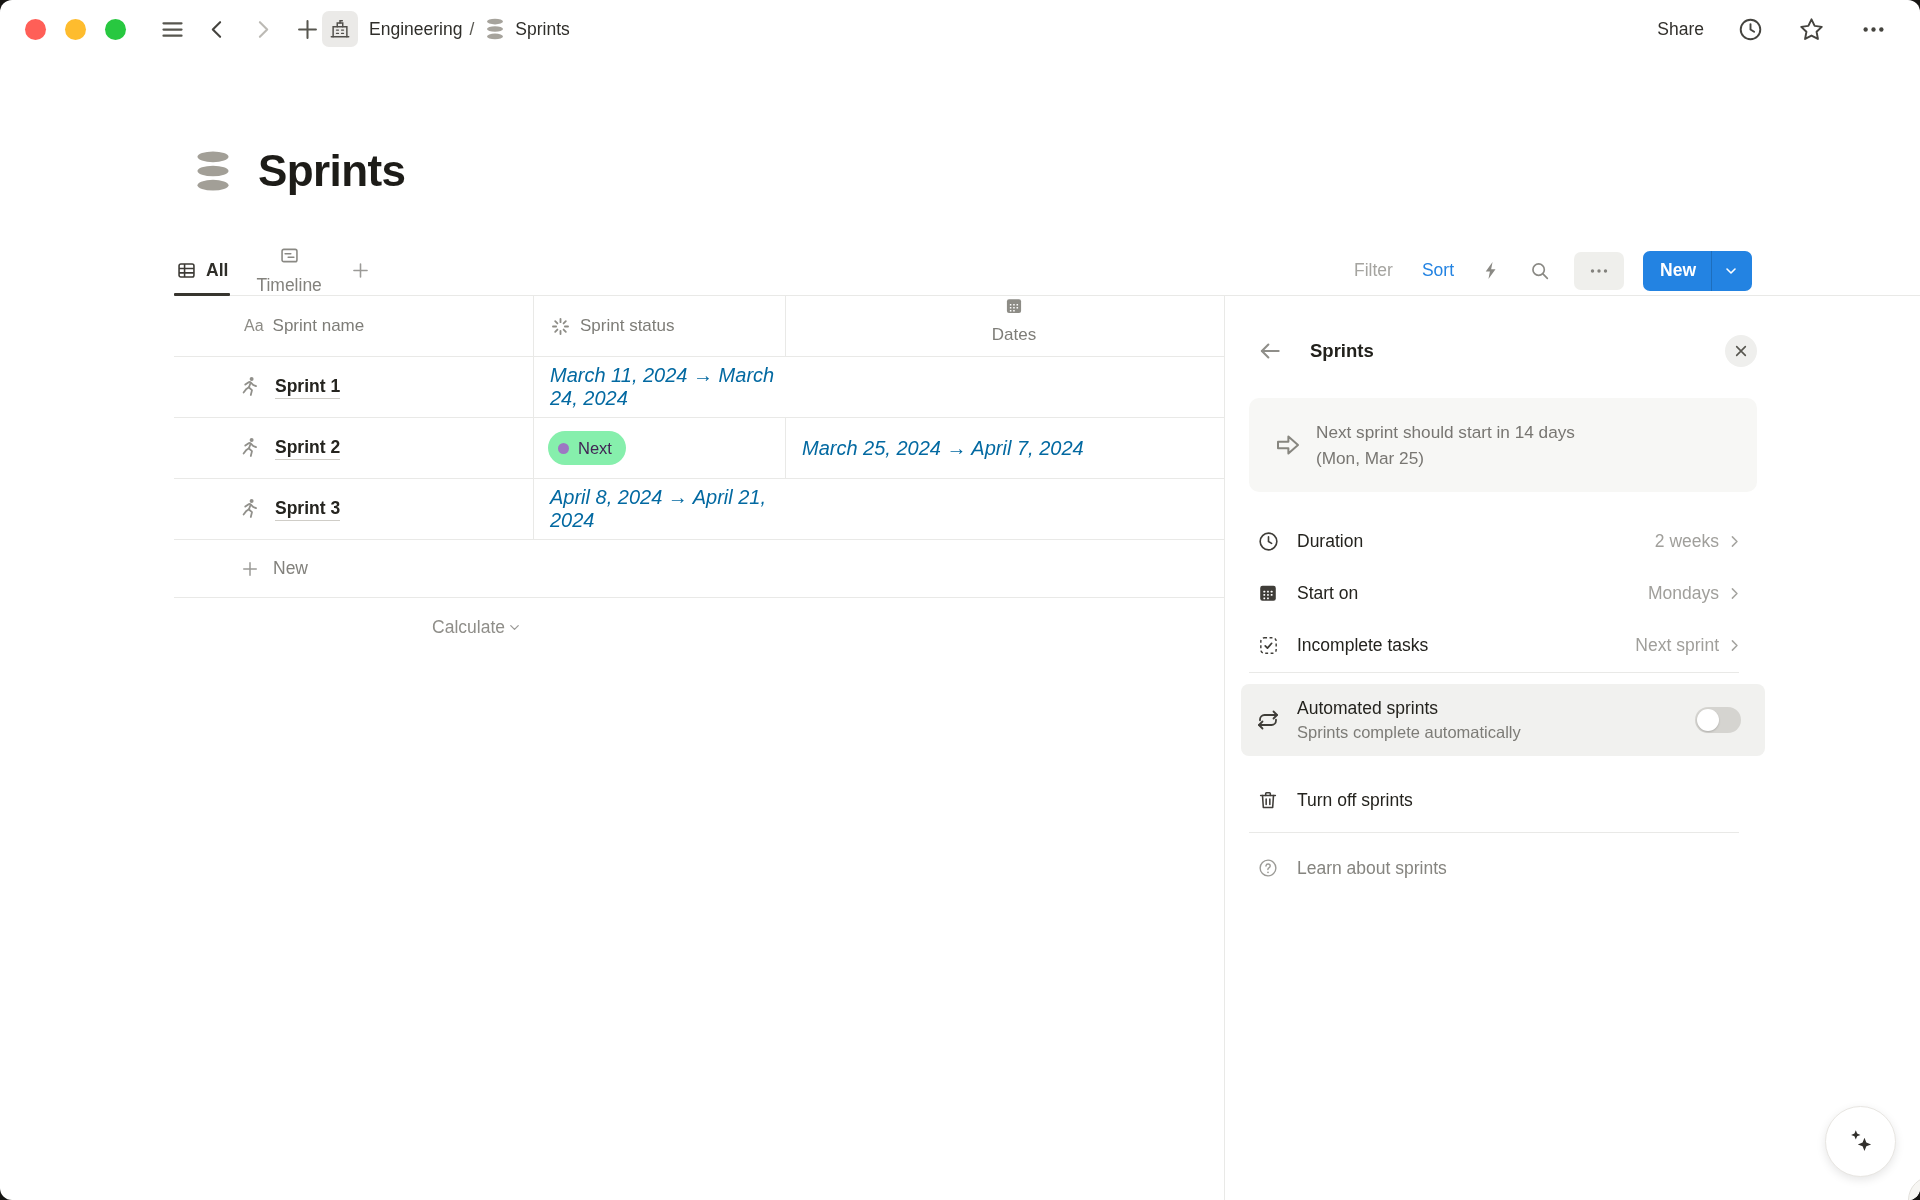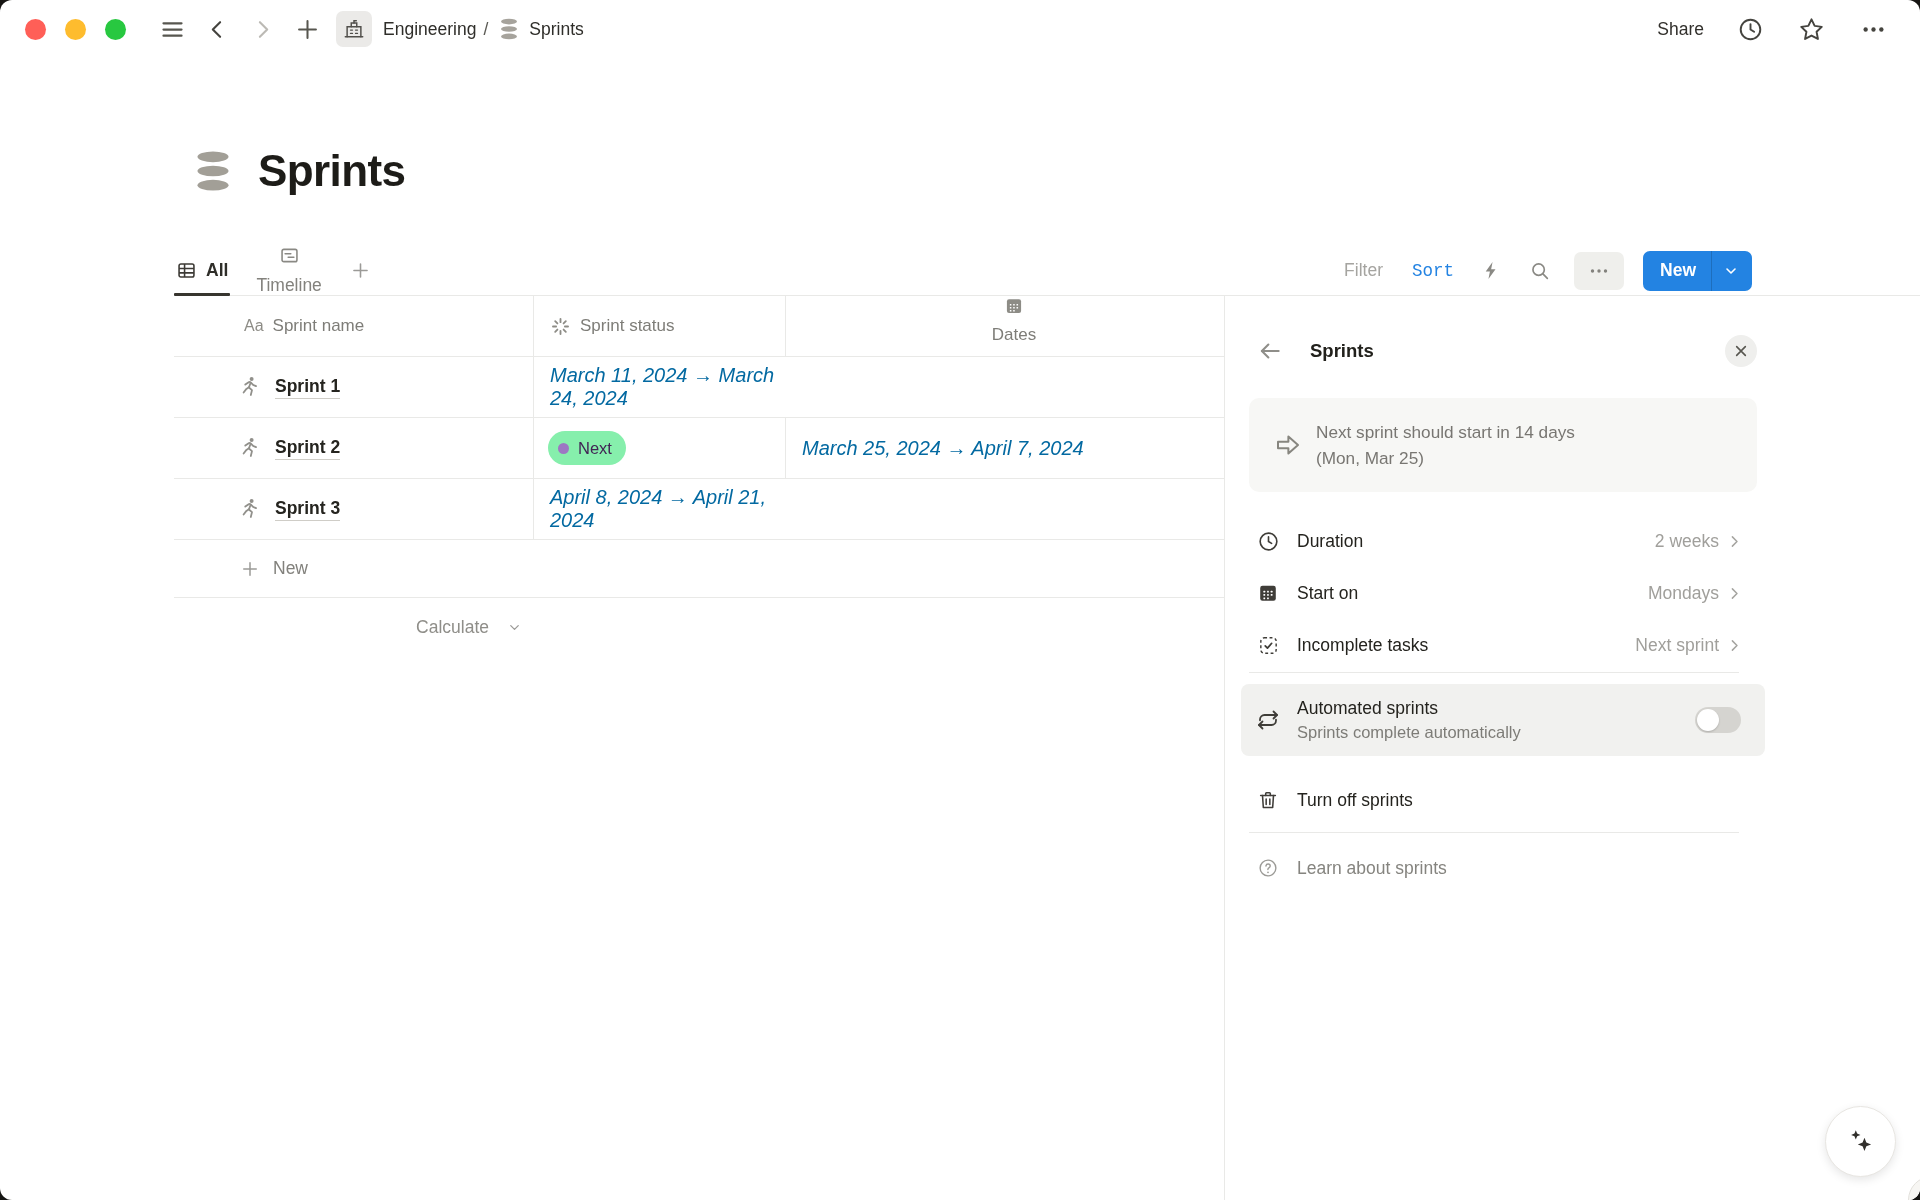--- a/index.html
+++ b/index.html
@@ -10,21 +10,21 @@
     -webkit-font-smoothing:antialiased;
   }
   svg{display:block;}
   .ic{color:#57564f;}
   
   .topbar{position:absolute;top:0;left:0;right:0;height:58px;display:flex;align-items:center;}
   .traffic{display:flex;align-items:center;gap:19px;padding-left:25px;}
   .traffic span{width:21px;height:21px;border-radius:50%;display:block;}
   .navicons{display:flex;align-items:center;gap:15px;margin-left:31px;}
   .navicons .btn{width:30px;height:30px;display:flex;align-items:center;justify-content:center;}
-  .crumbs{display:flex;align-items:center;margin-left:14px;font-size:17.5px;}
+  .crumbs{display:flex;align-items:center;font-size:17.5px;}
   .crumb-box{width:36px;height:36px;background:#ebeae8;border-radius:7px;display:flex;align-items:center;justify-content:center;color:#514f4b;}
   .crumb-name{margin-left:11px;font-weight:500;color:#2f2e2a;}
   .crumb-sep{margin:0 9px 0 7px;color:#5a5953;}
   .crumb-dbicon{color:#a6a39c;margin-right:8px;}
   .crumb-page{font-weight:500;color:#2f2e2a;}
   .topright{margin-left:auto;display:flex;align-items:center;padding-right:32px;}
   .share{font-size:17.5px;font-weight:500;color:#32302c;cursor:default;}
   .topright .tbtn{margin-left:33px;color:#45443f;}
   
   .titleblock{position:absolute;left:190px;top:146px;display:flex;align-items:center;gap:22px;}
@@ -67,21 +67,21 @@
   .brow{height:60px;}
   .brow .c1{padding-left:64px;gap:13px;}
   .brow .c2{padding-left:14px;}
   .brow .c3{padding-left:16px;font-size:20px;color:#0369a1;font-style:italic;}
   .runner{color:#91908b;}
   .sname{font-size:17.5px;font-weight:600;color:#25241f;border-bottom:1.5px solid #cfcdc7;padding-bottom:1px;}
   .badge{height:34px;border-radius:17px;display:inline-flex;align-items:center;padding:0 14px 0 10px;font-size:16.5px;font-weight:500;}
   .badge .dot{width:11px;height:11px;border-radius:50%;margin-right:9px;}
   .tnew{height:57px;border-bottom:1px solid #e9e9e7;display:flex;align-items:center;padding-left:66px;gap:13px;color:#82817c;font-size:17.5px;}
   .tnew .plus{color:#9b9a97;}
-  .tcalc{height:58px;width:360px;display:flex;align-items:center;justify-content:flex-end;padding-right:12px;gap:18px;color:#8f8e89;font-size:17.5px;box-sizing:border-box;}
+  .tcalc{height:58px;width:360px;display:flex;align-items:center;justify-content:flex-end;padding-right:12px;gap:2px;color:#8f8e89;font-size:17.5px;box-sizing:border-box;}
   .tcalc .chev{color:#9b9a97;}
   
   .panel{position:absolute;left:1224px;top:296px;bottom:0;right:0;background:#fff;border-left:1px solid #e9e9e7;}
   .phead{position:absolute;top:38px;left:24px;width:508px;height:34px;display:flex;align-items:center;}
   .pback{color:#8f8e89;margin-left:8px;}
   .ptitle{margin-left:27px;font-size:18.5px;font-weight:700;color:#22211c;}
   .pclose{margin-left:auto;width:32px;height:32px;border-radius:50%;background:#efefed;display:flex;align-items:center;justify-content:center;color:#57564f;}
   .notice{position:absolute;top:102px;left:24px;width:508px;height:94px;background:#f7f7f5;border-radius:10px;display:flex;align-items:center;box-sizing:border-box;padding:0 24px;}
   .notice .nicon{color:#87867f;flex:none;}
   .ntext{margin-left:13px;font-size:17.2px;line-height:26.5px;color:#787672;}
@@ -223,21 +223,21 @@
         <span>Timeline</span>
       </div>
       <span class="tab-add">
         <svg width="21" height="21" viewBox="0 0 24 24" fill="none" stroke="currentColor" stroke-width="1.8" stroke-linecap="round">
             <path d="M12 4.5v15M4.5 12h15"></path>
           </svg>
       </span>
     </div>
     <div class="viewctl">
       <span class="vlabel filter">Filter</span>
-      <span class="vlabel sort" style="color: rgb(35, 131, 226); font-family: Liberation Mono, monospace;">Sort</span>
+      <span class="vlabel sort" style="color: rgb(35, 131, 226);">Sort</span>
       <span class="vicon">
         <svg width="21" height="21" viewBox="0 0 24 24" fill="currentColor">
             <path d="M13.2 2.2L5.4 13.1h4.8l-1.7 8.7 8.1-11.2h-5l1.6-8.4z"></path>
           </svg>
       </span>
       <span class="vicon">
         <svg width="22" height="22" viewBox="0 0 24 24" fill="none" stroke="currentColor" stroke-width="1.8" stroke-linecap="round">
             <circle cx="10.5" cy="10.5" r="6.2"></circle>
             <path d="M15.2 15.2L20 20"></path>
           </svg>

